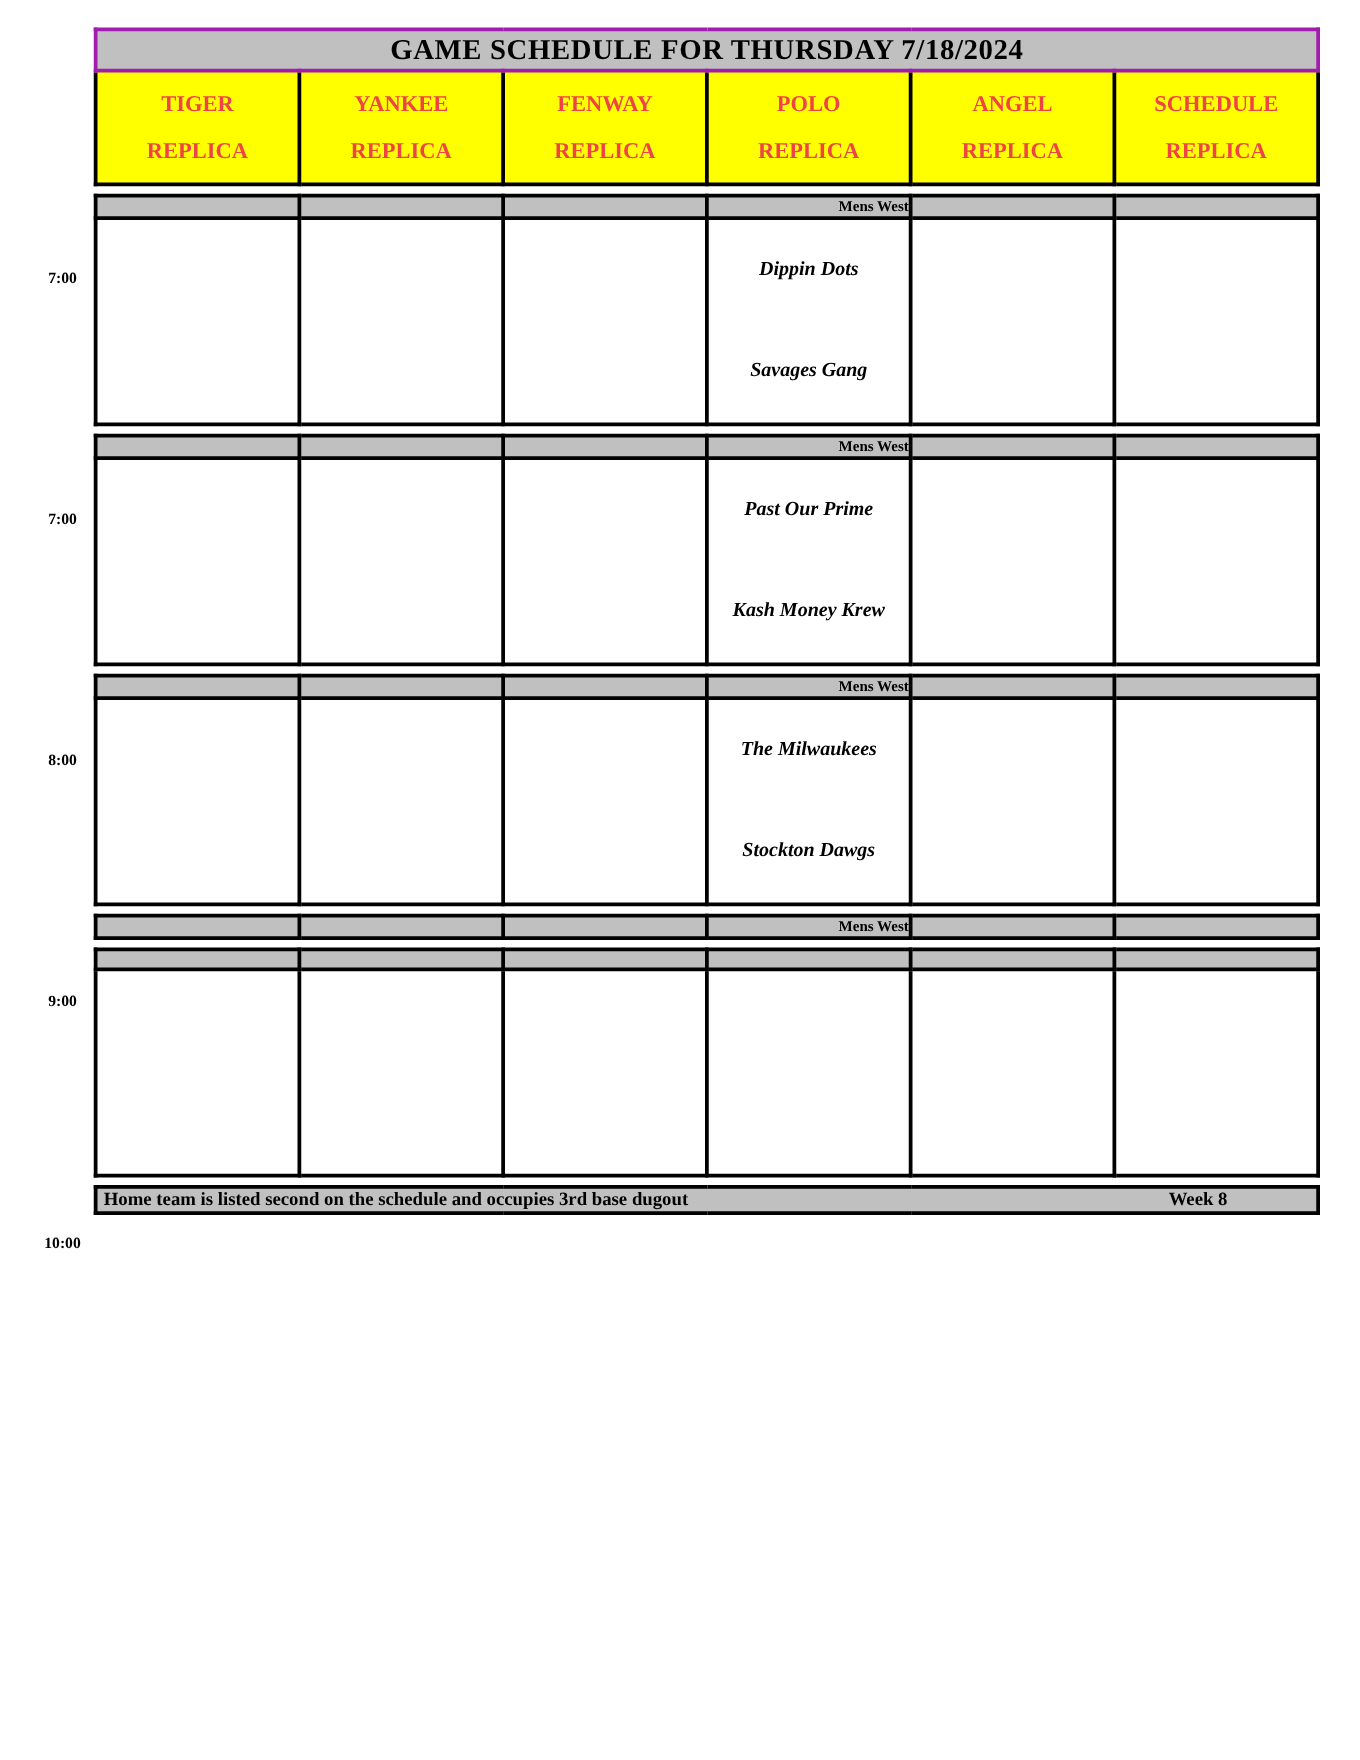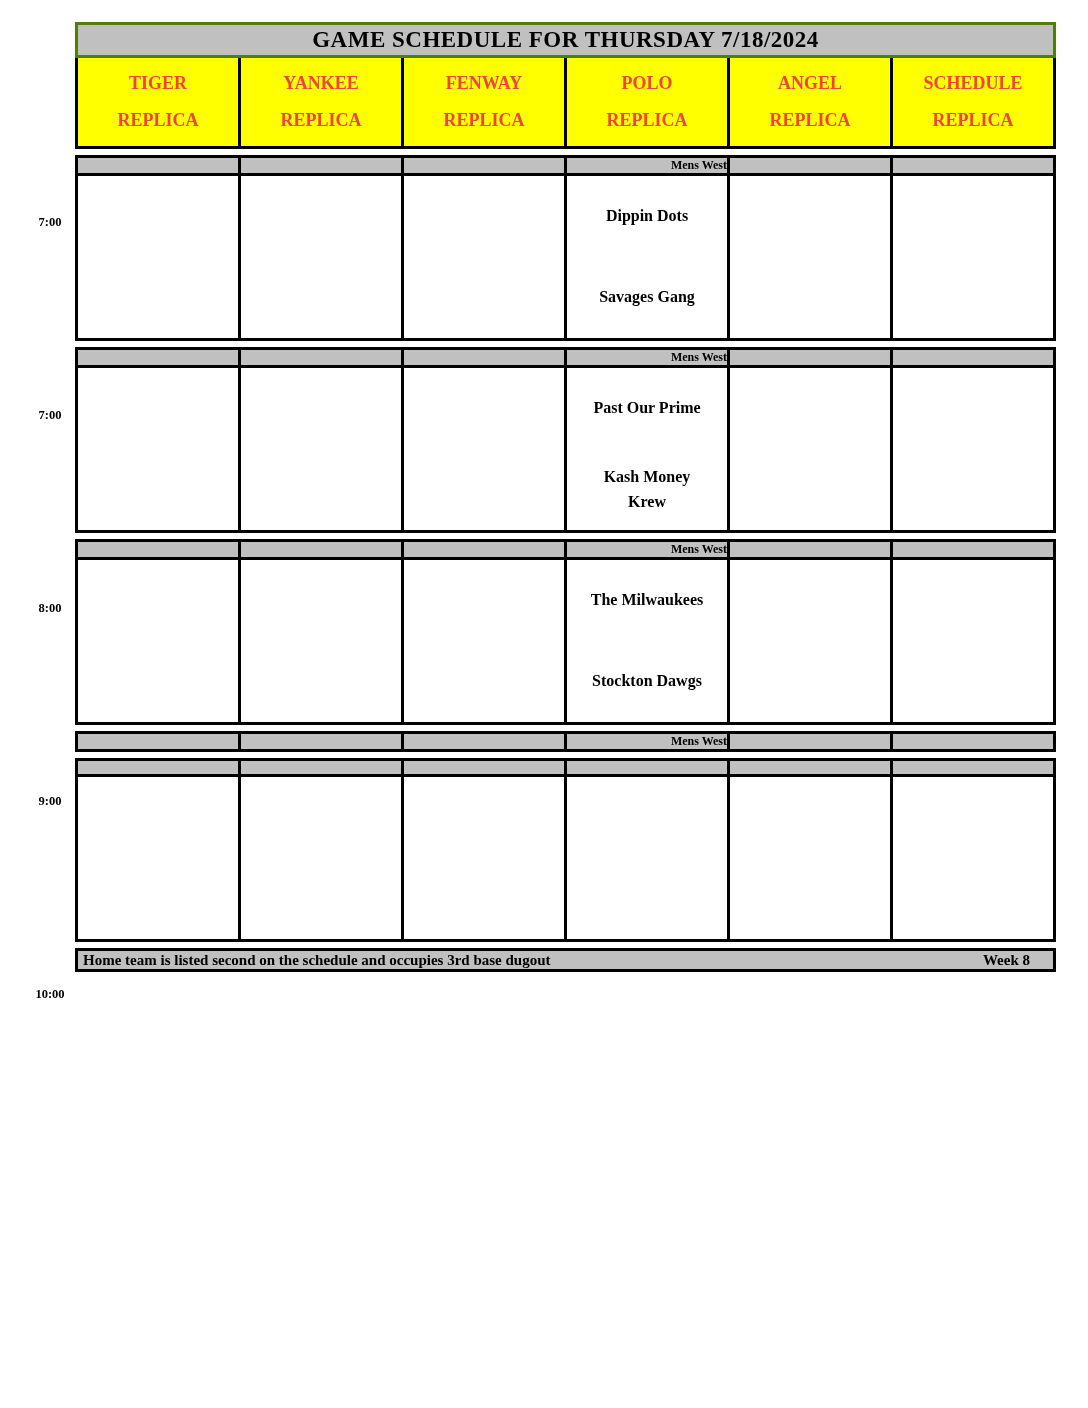--- a/index.html
+++ b/index.html
@@ -26,21 +26,21 @@
     table-layout: fixed;
     width: 981px;
   }
   table.sched td, table.sched th {
     padding: 0;
     vertical-align: middle;
   }
   
   td.title-cell {
     background: #C0C0C0;
-    border: 3px solid #4d7c0f;
+    border: 3px solid #a21caf;
     height: 30px;
     text-align: center;
     font-weight: bold;
     font-size: 23px;
     letter-spacing: 0.5px;
   }
   
   th.venue {
     background: #FFFF00;
     border: 3px solid #000;
@@ -70,20 +70,21 @@
   td.game {
     background: #ffffff;
     border: 3px solid #000;
     height: 162px;
     vertical-align: top;
   }
   td.game .cell-inner {
     display: grid;
     grid-template-rows: 1fr 1fr;
     height: 162px;
+    font-style: italic;
   }
   .team {
     display: flex;
     align-items: center;
     justify-content: center;
     text-align: center;
     font-weight: bold;
     font-size: 16px;
     line-height: 1.55;
   }
@@ -94,21 +95,21 @@
   
   td.footer-cell {
     background: #C0C0C0;
     border: 3px solid #000;
     height: 18px;
   }
   .footer-inner {
     display: flex;
     align-items: center;
     justify-content: space-between;
-    padding: 0 23px 0 5px;
+    padding: 0 71px 0 5px;
     font-weight: bold;
     font-size: 15px;
   }
   
   .time-gutter span {
     position: absolute;
     left: -46px;
     width: 42px;
     text-align: center;
     font-weight: bold;

